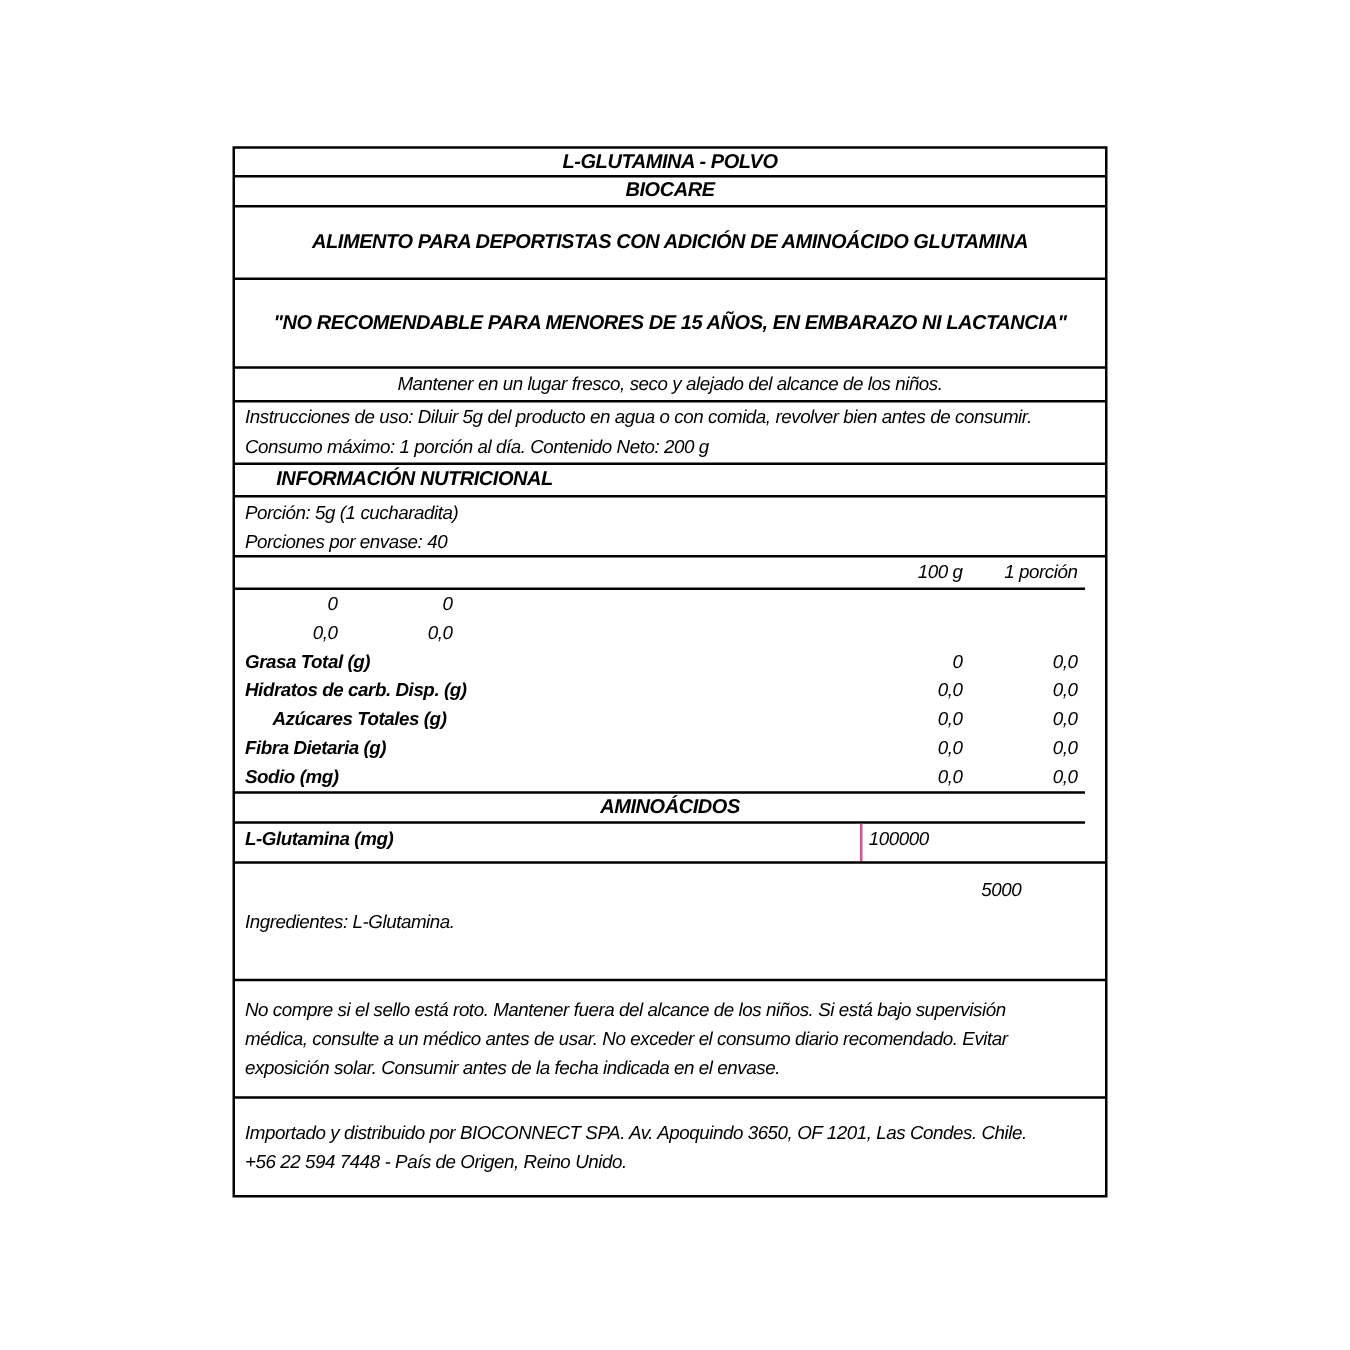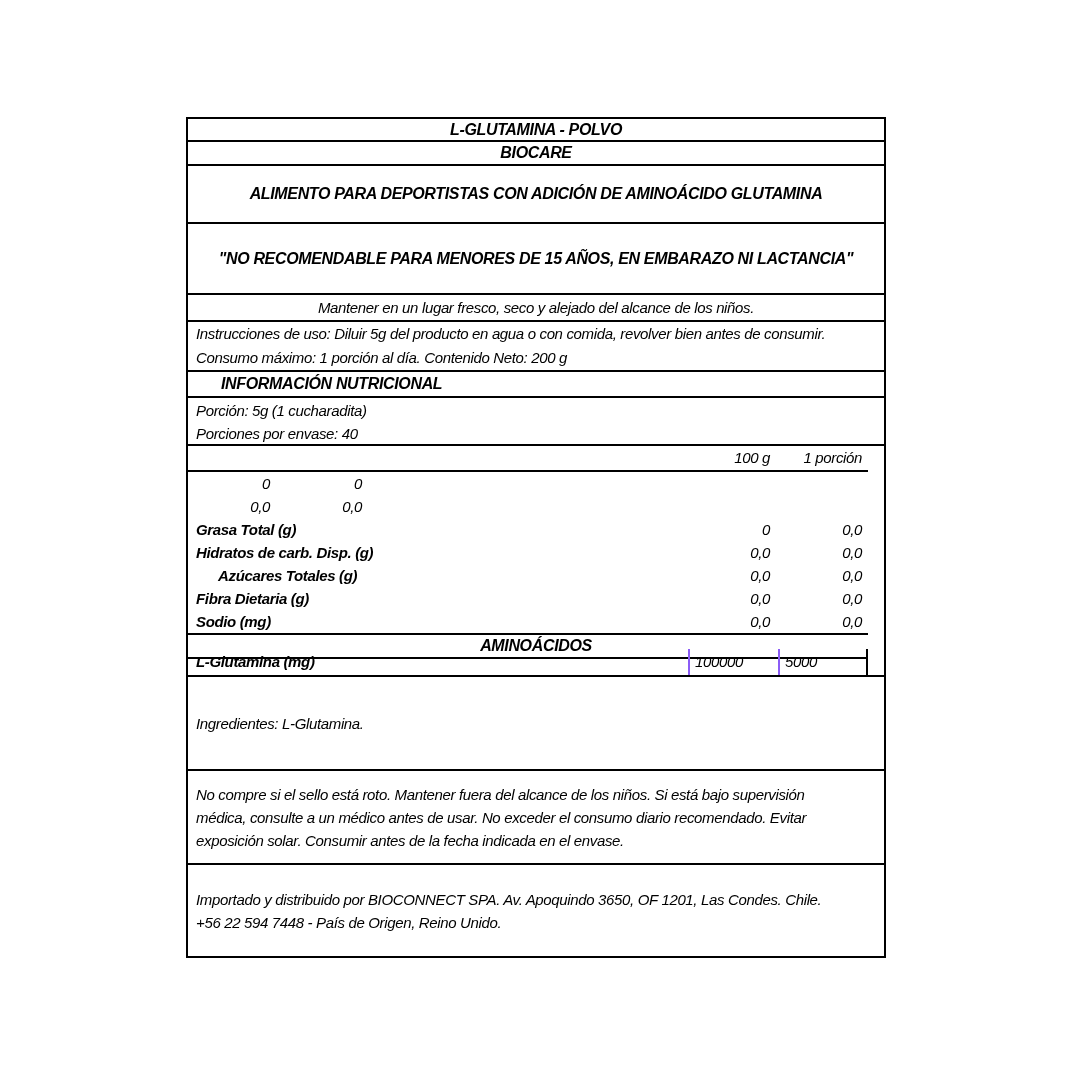--- a/index.html
+++ b/index.html
@@ -36,23 +36,23 @@
   .nrow{display:flex;height:23px;line-height:23px;flex:none;}
   .nname{flex:1;font-weight:bold;padding-left:8px;box-sizing:border-box;}
   .nname.ind{padding-left:30px;}
   .spacercol{flex:1;}
   .nval{width:90px;flex:none;text-align:right;padding-right:8px;box-sizing:border-box;}
   .nval.c2{padding-right:6px;}
   .ngutter{width:16px;flex:none;}
   #values-block{display:flex;flex-direction:column;flex:none;}
 
   .r-amino{height:22px;line-height:22px;font-size:16px;padding:0;}
-  .glut-row{display:flex;height:16px;line-height:26px;padding:0;align-items:flex-end;}
+  .glut-row{display:flex;height:30px;line-height:26px;padding:0;}
   .glut-name{flex:1;font-weight:bold;padding-left:8px;box-sizing:border-box;}
-  .glut-cell{width:90px;flex:none;border-left:2px solid #8b5cf6;box-sizing:border-box;padding-left:5px;}
+  .glut-cell{width:90px;flex:none;border-left:2px solid #ec4899;box-sizing:border-box;padding-left:5px;}
   .glut-cell.second{border-right:2px solid #000;margin-top:41px;}
 
   .r-ingred{height:92px;}
   .r-warn{height:92px;line-height:23px;}
   .r-import{flex:1;line-height:23px;}
 </style>
 </head>
 <body>
 
 <div class="sheet">

